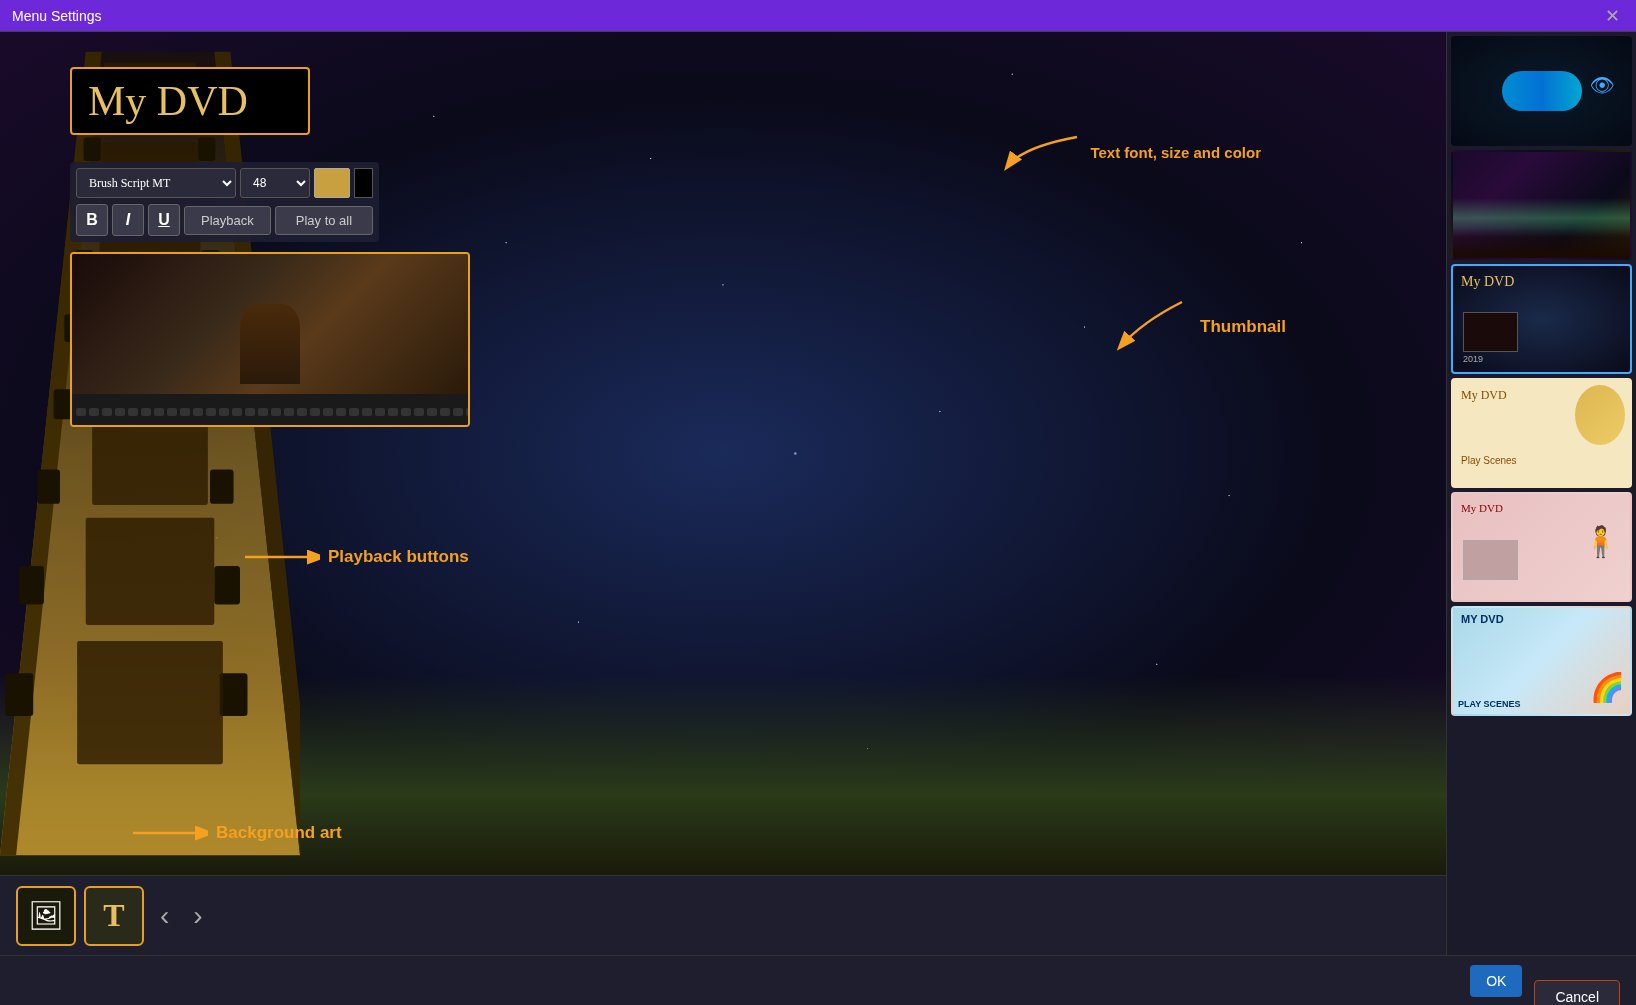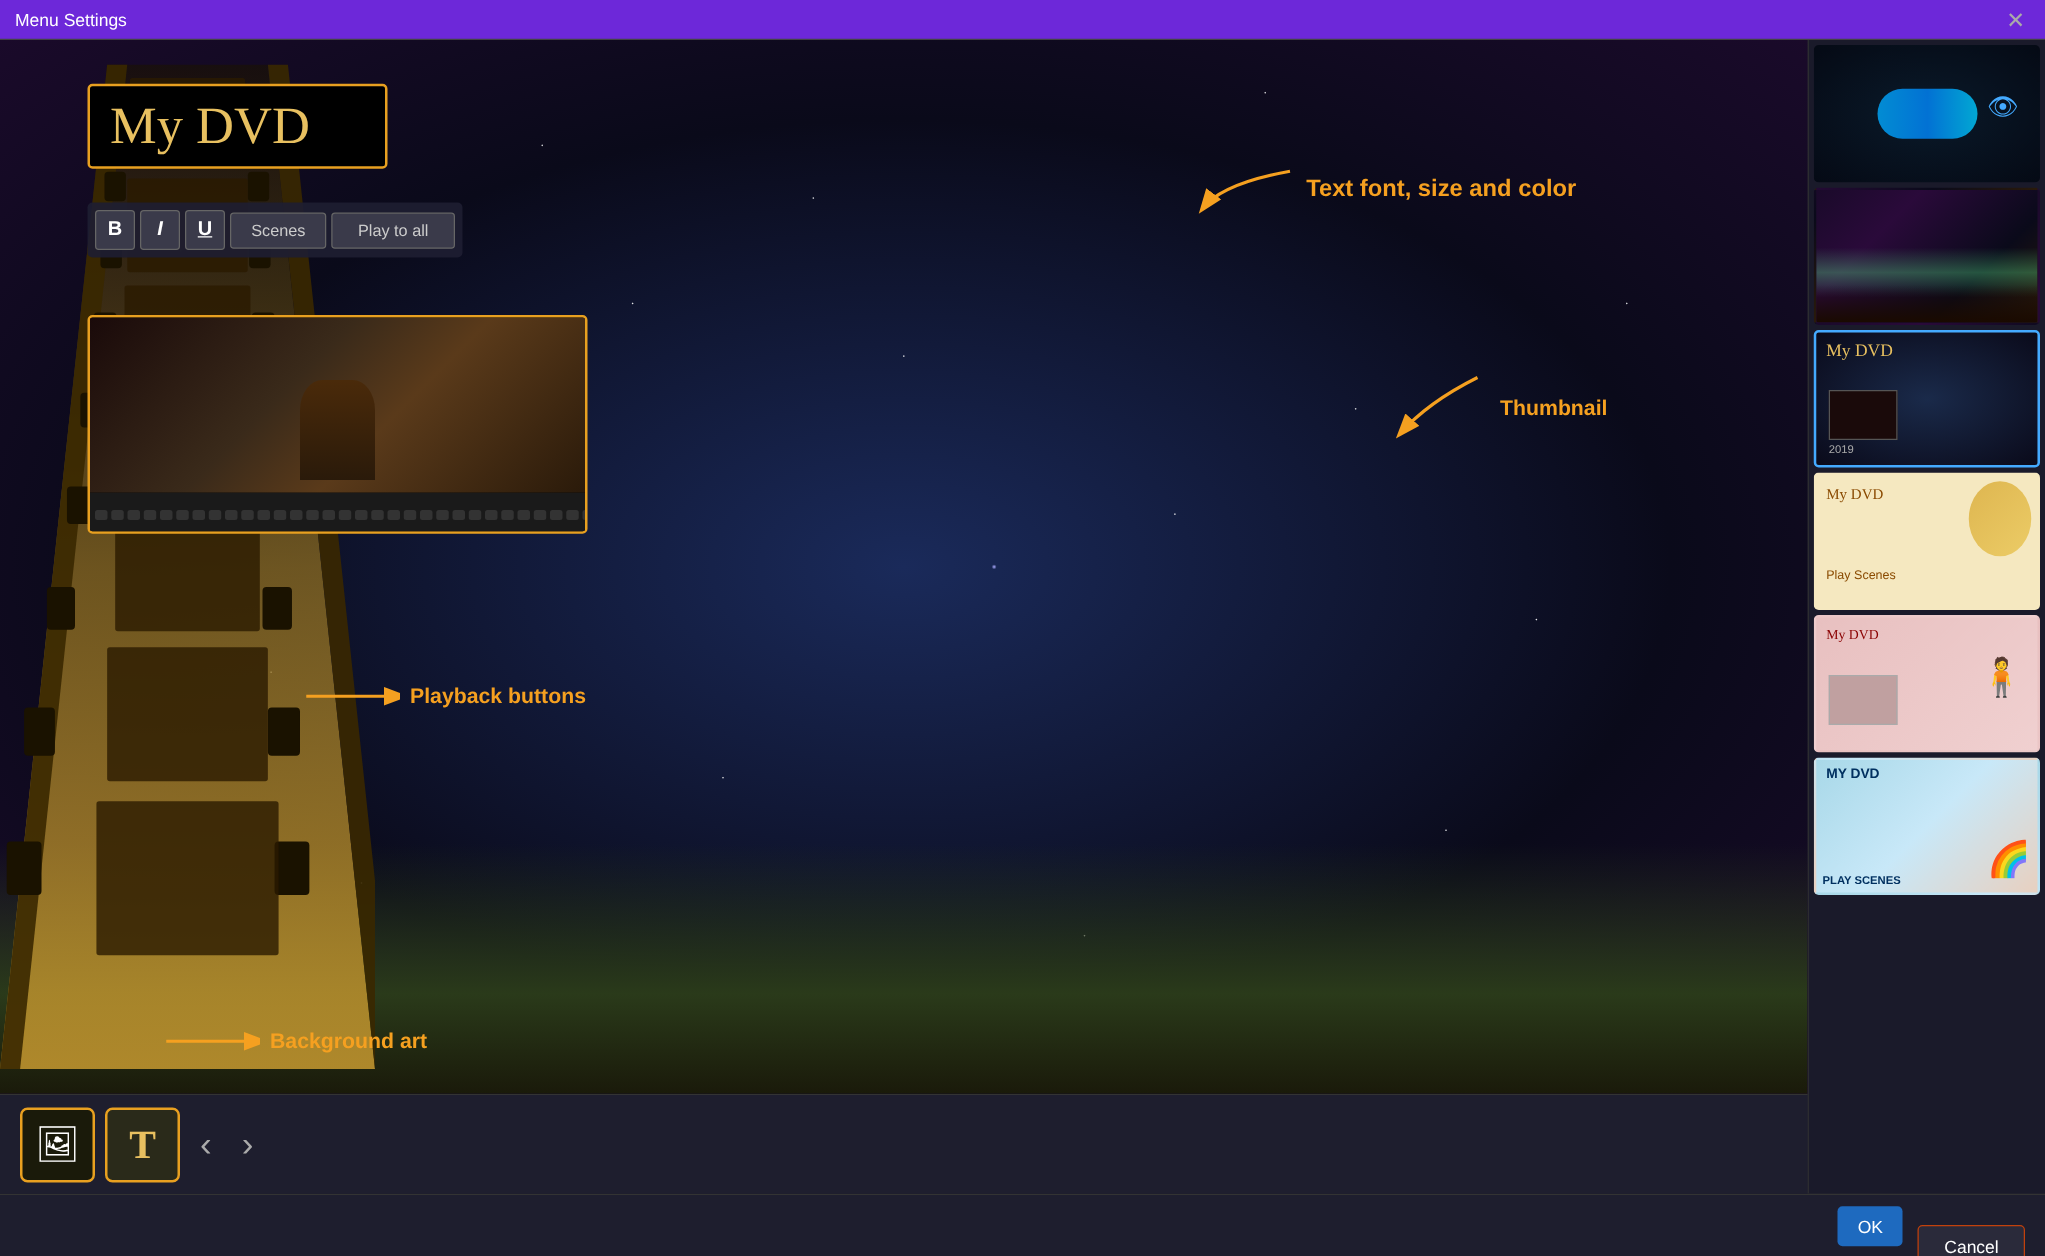--- a/index.html
+++ b/index.html
@@ -566,25 +566,39 @@
           <rect x="86" y="333" width="108" height="90" rx="2" fill="#2a1a00" opacity="0.8"></rect>
           <rect x="80" y="435" width="120" height="100" rx="2" fill="#2a1a00" opacity="0.8"></rect>
           <rect x="72" y="550" width="136" height="115" rx="2" fill="#2a1a00" opacity="0.8"></rect>
         </svg>
 
         <div class="title-box">
           <div class="title-text">My DVD</div>
         </div>
 
         <div class="font-controls">
+          <div class="font-row1">
+            <select class="font-select">
+              <option>Brush Script MT</option>
+              <option>Arial</option>
+              <option>Times New Roman</option>
+            </select>
+            <select class="size-select">
+              <option>48</option>
+              <option>36</option>
+              <option>24</option>
+            </select>
+            <div class="color-btn"></div>
+            <div class="color-extend"></div>
+          </div>
           <div class="font-row2">
             <button class="fmt-btn">B</button>
             <button class="fmt-btn italic">I</button>
             <button class="fmt-btn underline">U</button>
-            <button class="default-btn">Scenes</button>
+            <button class="default-btn">Playback</button>
             <button class="apply-all-btn">Play to all</button>
           </div>
         </div>
 
         <div class="thumbnail-box">
           <div class="thumbnail-img">
             <div class="thumbnail-figure"></div>
           </div>
           <div class="filmstrip-bottom">
             <div class="film-hole"></div>
@@ -616,21 +630,21 @@
             <div class="film-hole"></div>
             <div class="film-hole"></div>
             <div class="film-hole"></div>
             <div class="film-hole"></div>
             <div class="film-hole"></div>
 
           </div>
         </div>
 
 
-        <div style="position:absolute;top:95px;right:185px;color:#f5a020;font-size:19px;font-weight:bold;display:flex;align-items:center;gap:8px;">
+        <div style="position:absolute;top:95px;right:185px;color:#f5a020;font-size:15px;font-weight:bold;display:flex;align-items:center;gap:8px;">
           <svg width="80" height="50" viewBox="0 0 80 50">
             <defs>
               <marker id="arrow1" markerWidth="8" markerHeight="8" refX="6" refY="3" orient="auto">
                 <path d="M0,0 L0,6 L8,3 z" fill="#f5a020"></path>
               </marker>
             </defs>
             <path d="M75,10 Q20,20 5,40" stroke="#f5a020" stroke-width="2.5" fill="none" marker-end="url(#arrow1)"></path>
           </svg>
           <span>Text font, size and color</span>
         </div>

